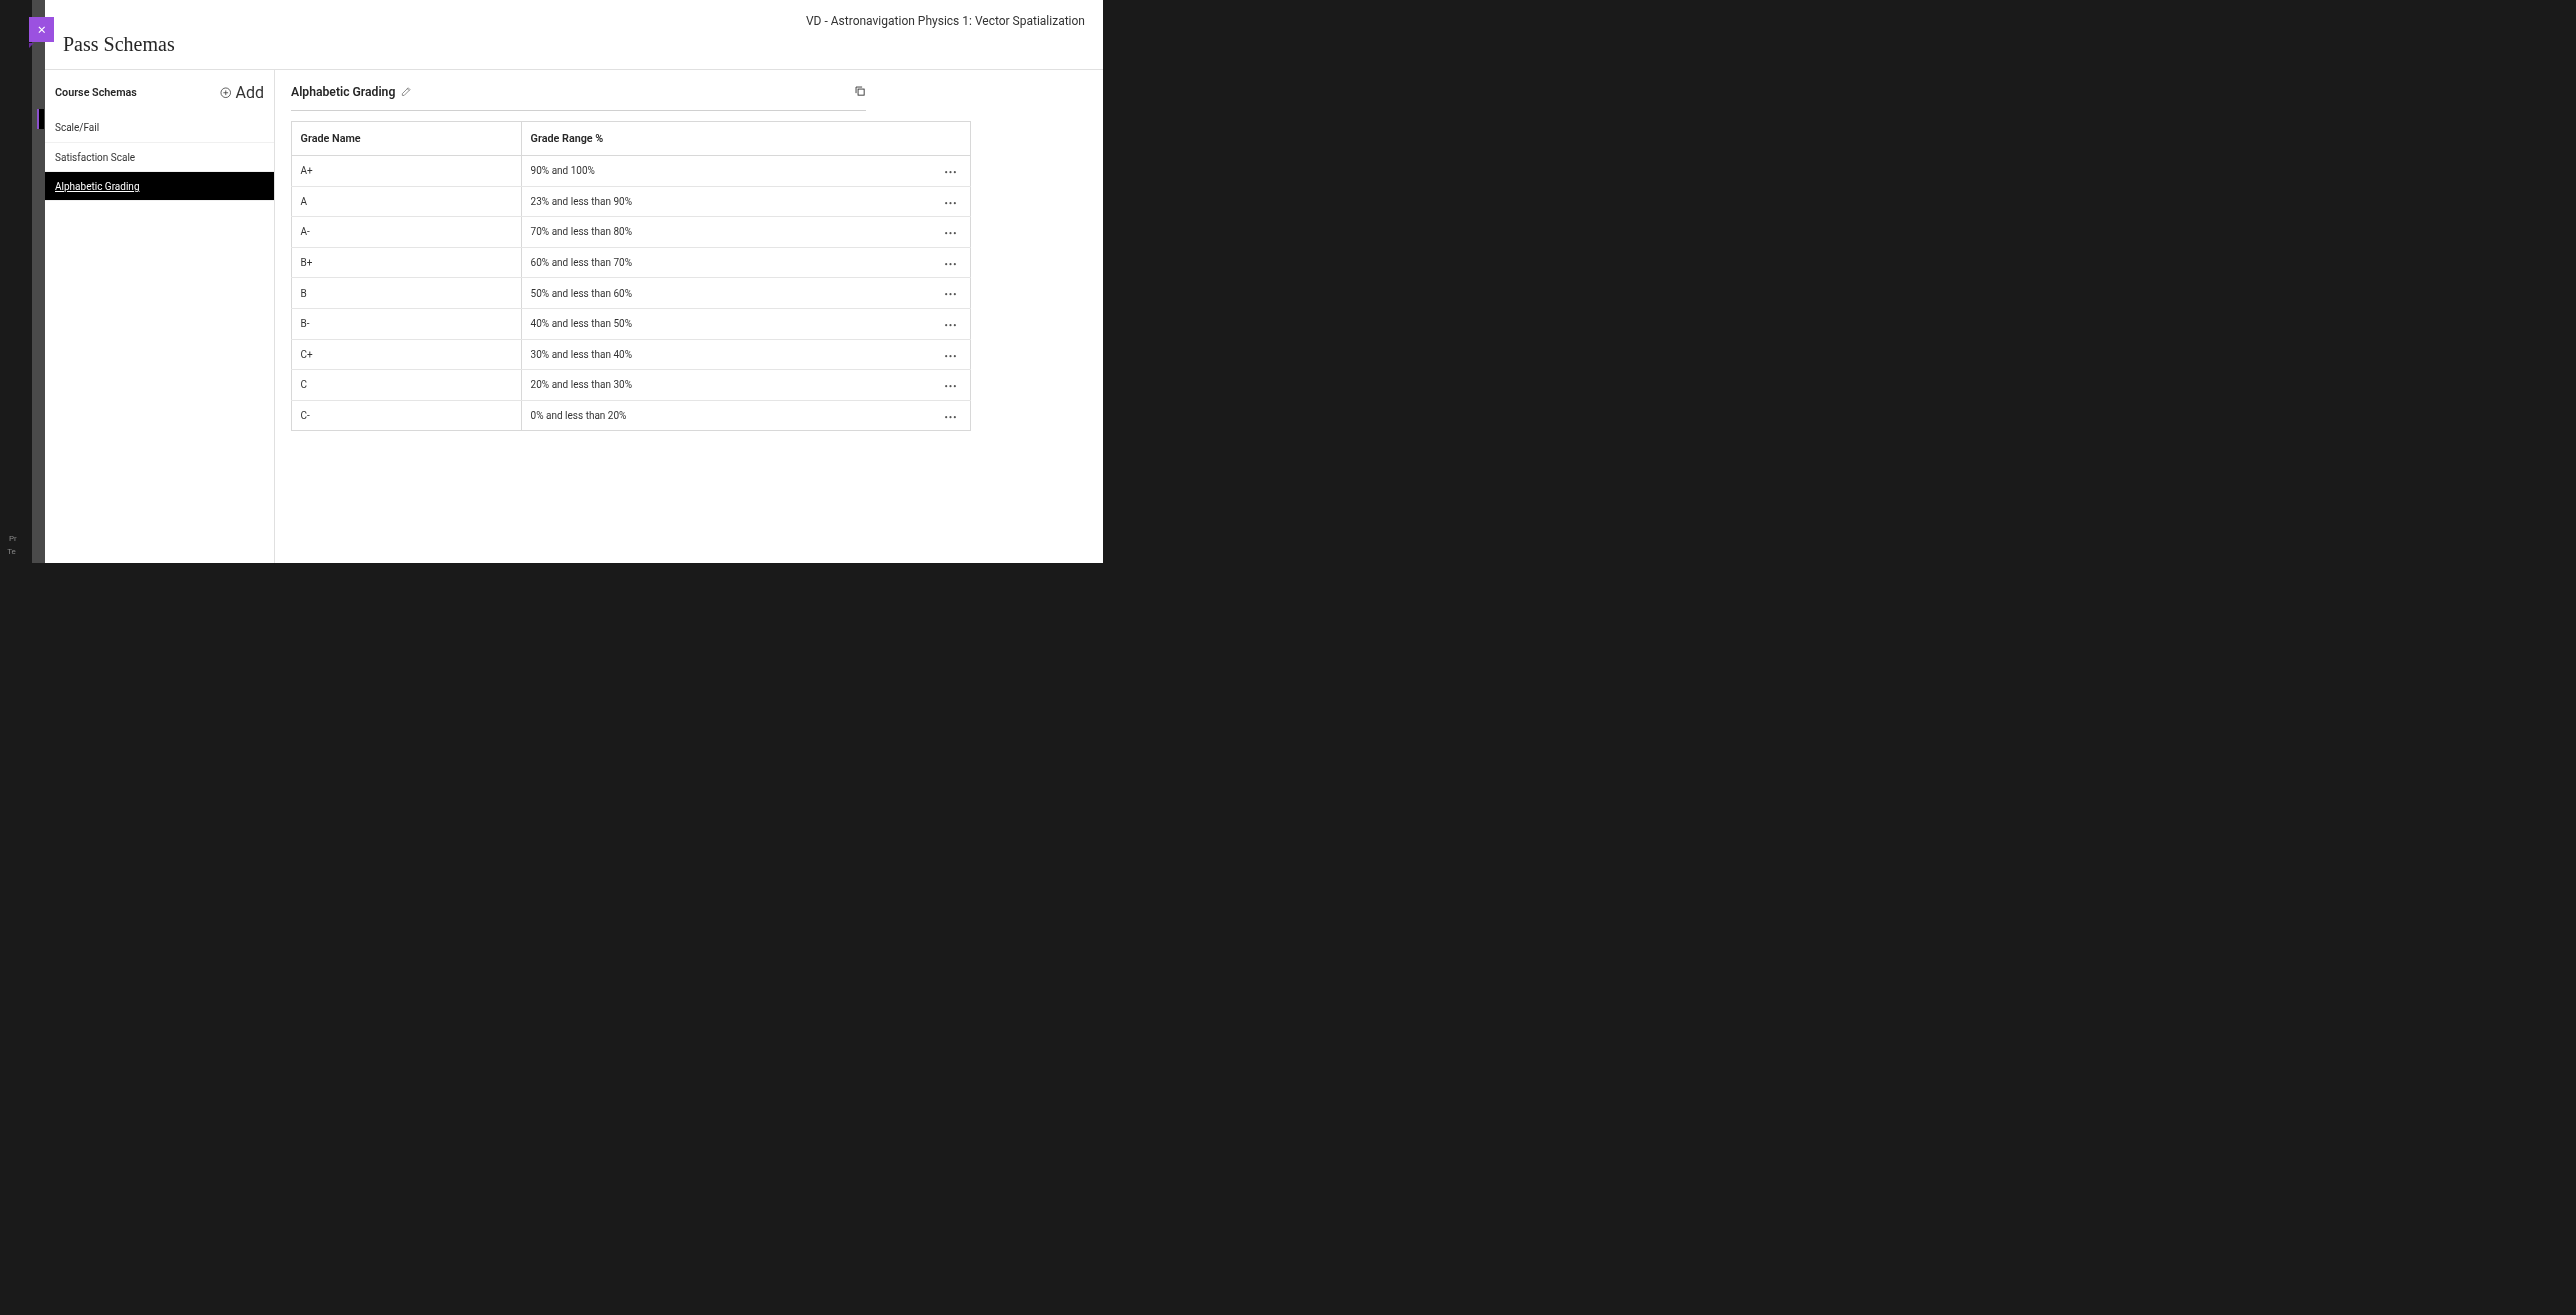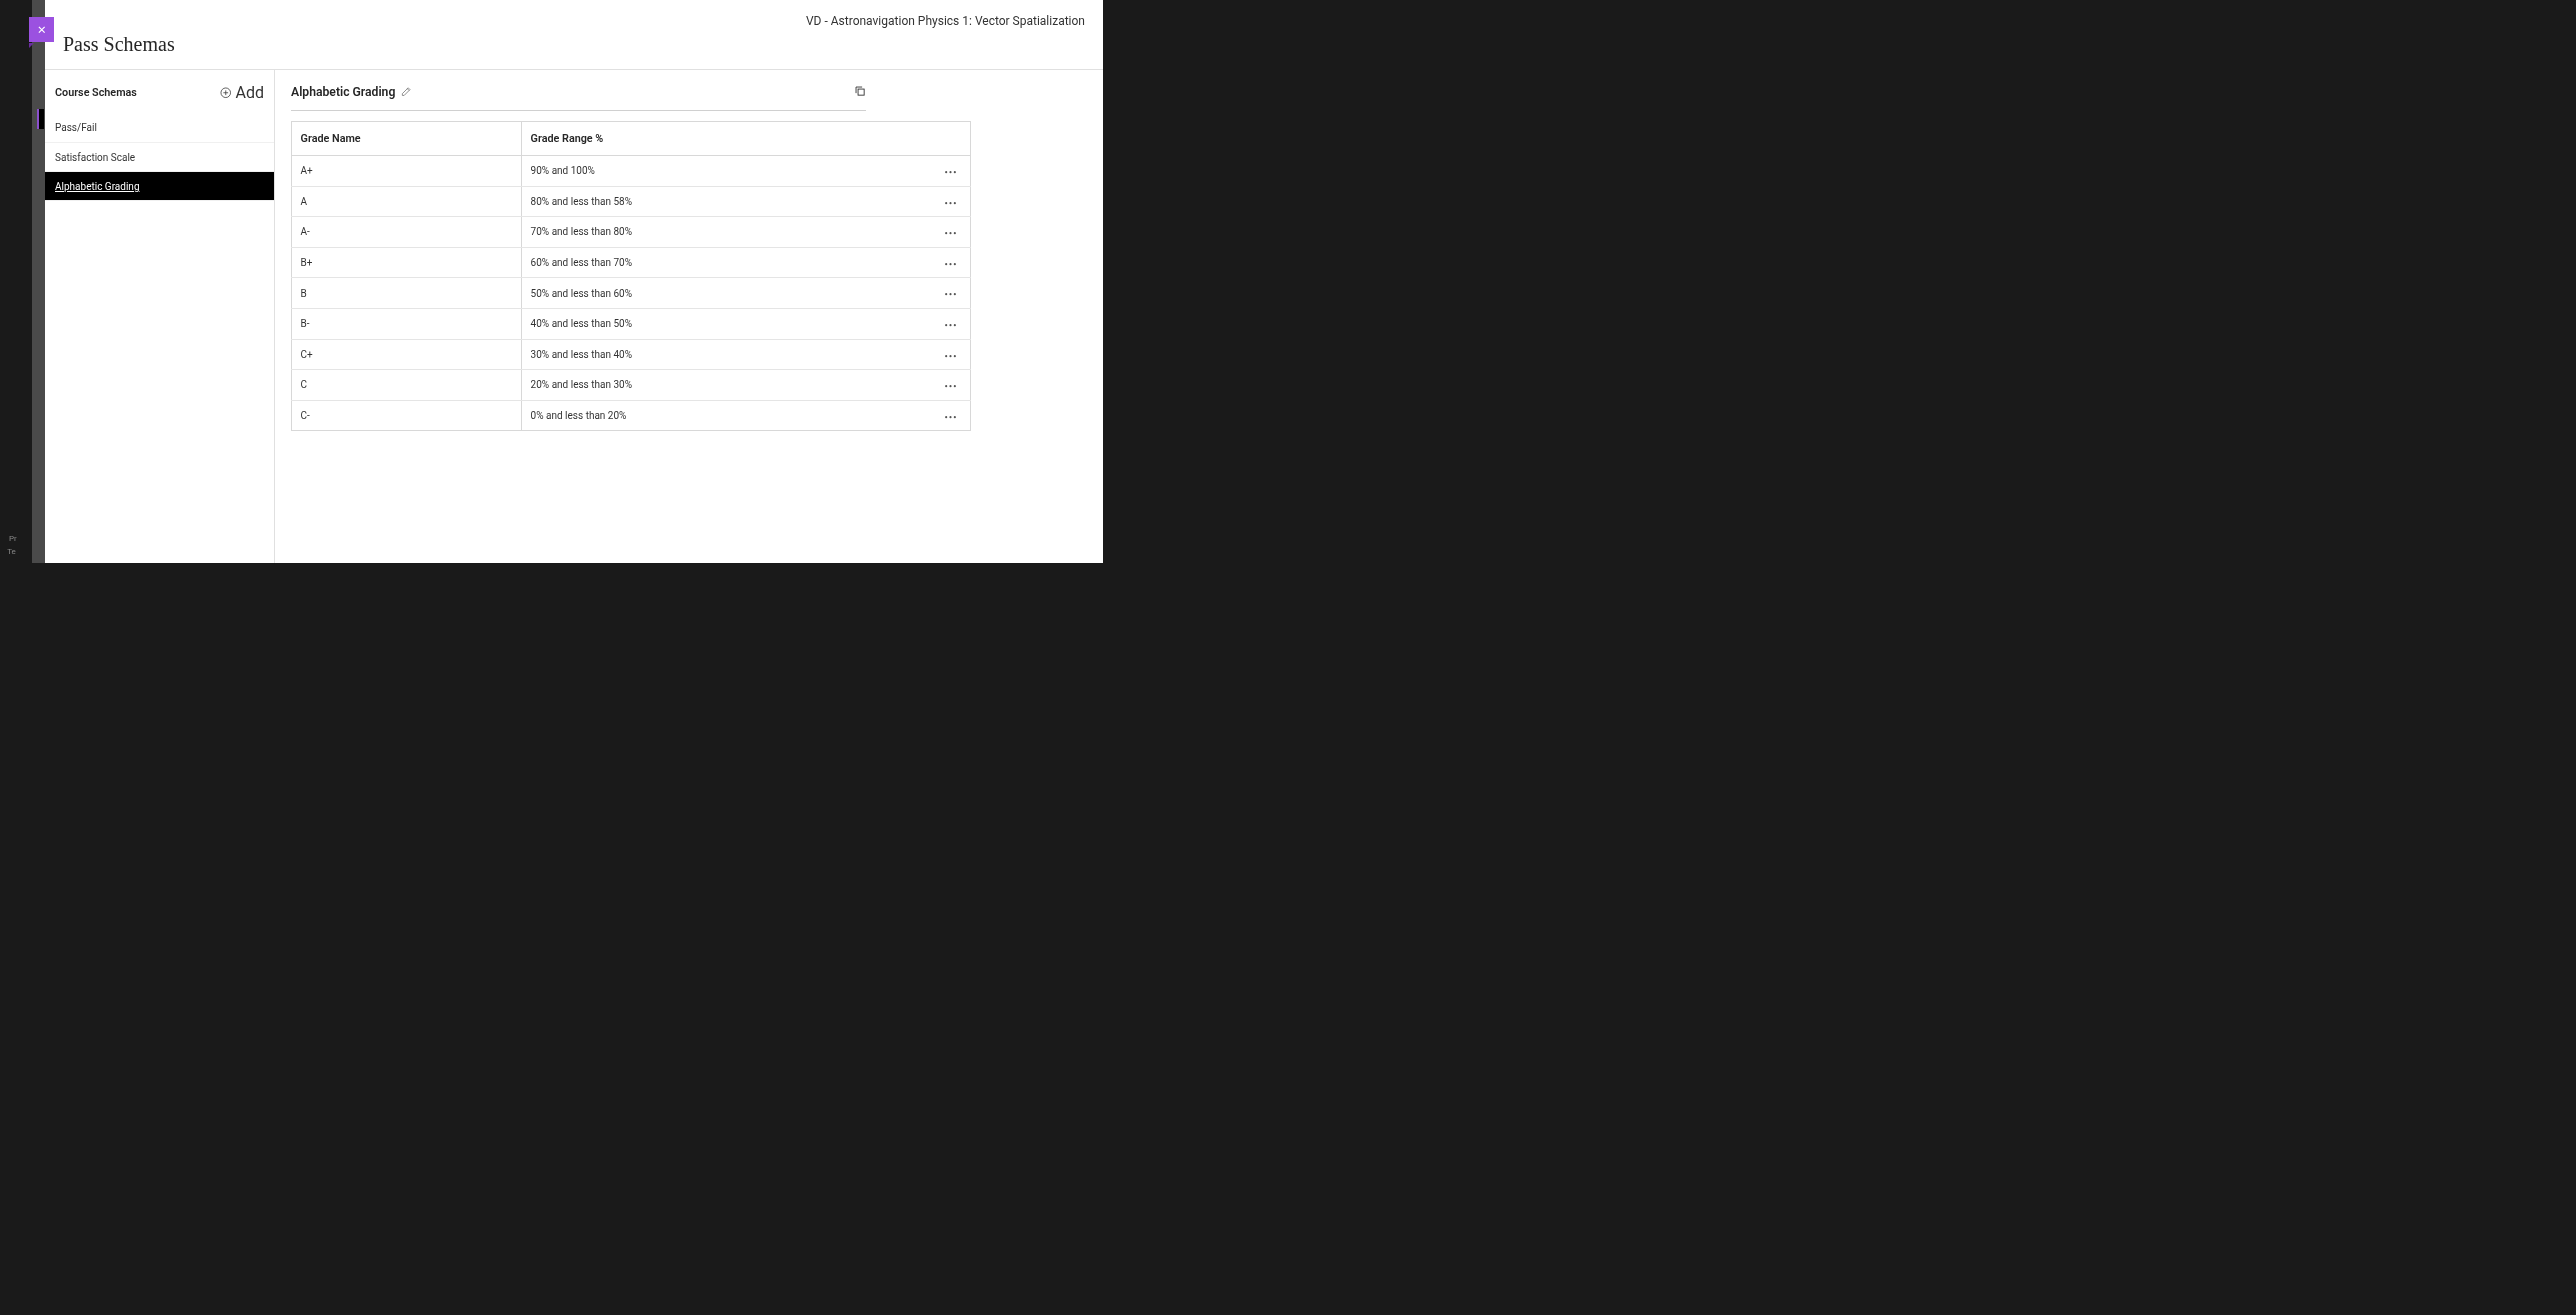--- a/index.html
+++ b/index.html
@@ -301,21 +301,21 @@
         <span class="sidebar-title">Course Schemas</span>
         <span class="add-button">
           <svg viewBox="0 0 24 24">
             <circle cx="12" cy="12" r="10" stroke="#333" stroke-width="1.6" fill="none"></circle>
             <path d="M12 7 L12 17 M7 12 L17 12" stroke="#333" stroke-width="1.6"></path>
           </svg>
           <span>Add</span>
         </span>
       </div>
       <ul class="sidebar-list" id="schema-list">
-          <li class="sidebar-item">Pass/Fail</li>
+          <li class="sidebar-item">Scale/Fail</li>
           <li class="sidebar-item">Satisfaction Scale</li>
           <li class="sidebar-item active">Alphabetic Grading</li>
         </ul>
     </aside>
 
     <main class="content-area">
       <div class="content-header">
         <div class="content-title-wrap">
           <span class="content-title">Alphabetic Grading</span>
           <span class="edit-icon">
@@ -350,21 +350,21 @@
                       <circle cx="12" cy="3" r="2" fill="#555"></circle>
                       <circle cx="20" cy="3" r="2" fill="#555"></circle>
                     </svg></span>
                 </div>
               </td>
             </tr>
             <tr>
               <td>A</td>
               <td>
                 <div class="range-cell">
-                  <span class="range-text">80%  and less than  58%</span>
+                  <span class="range-text">23%  and less than  90%</span>
                   <span class="row-actions"><svg viewBox="0 0 24 6">
                       <circle cx="4" cy="3" r="2" fill="#555"></circle>
                       <circle cx="12" cy="3" r="2" fill="#555"></circle>
                       <circle cx="20" cy="3" r="2" fill="#555"></circle>
                     </svg></span>
                 </div>
               </td>
             </tr>
             <tr>
               <td>A-</td>

